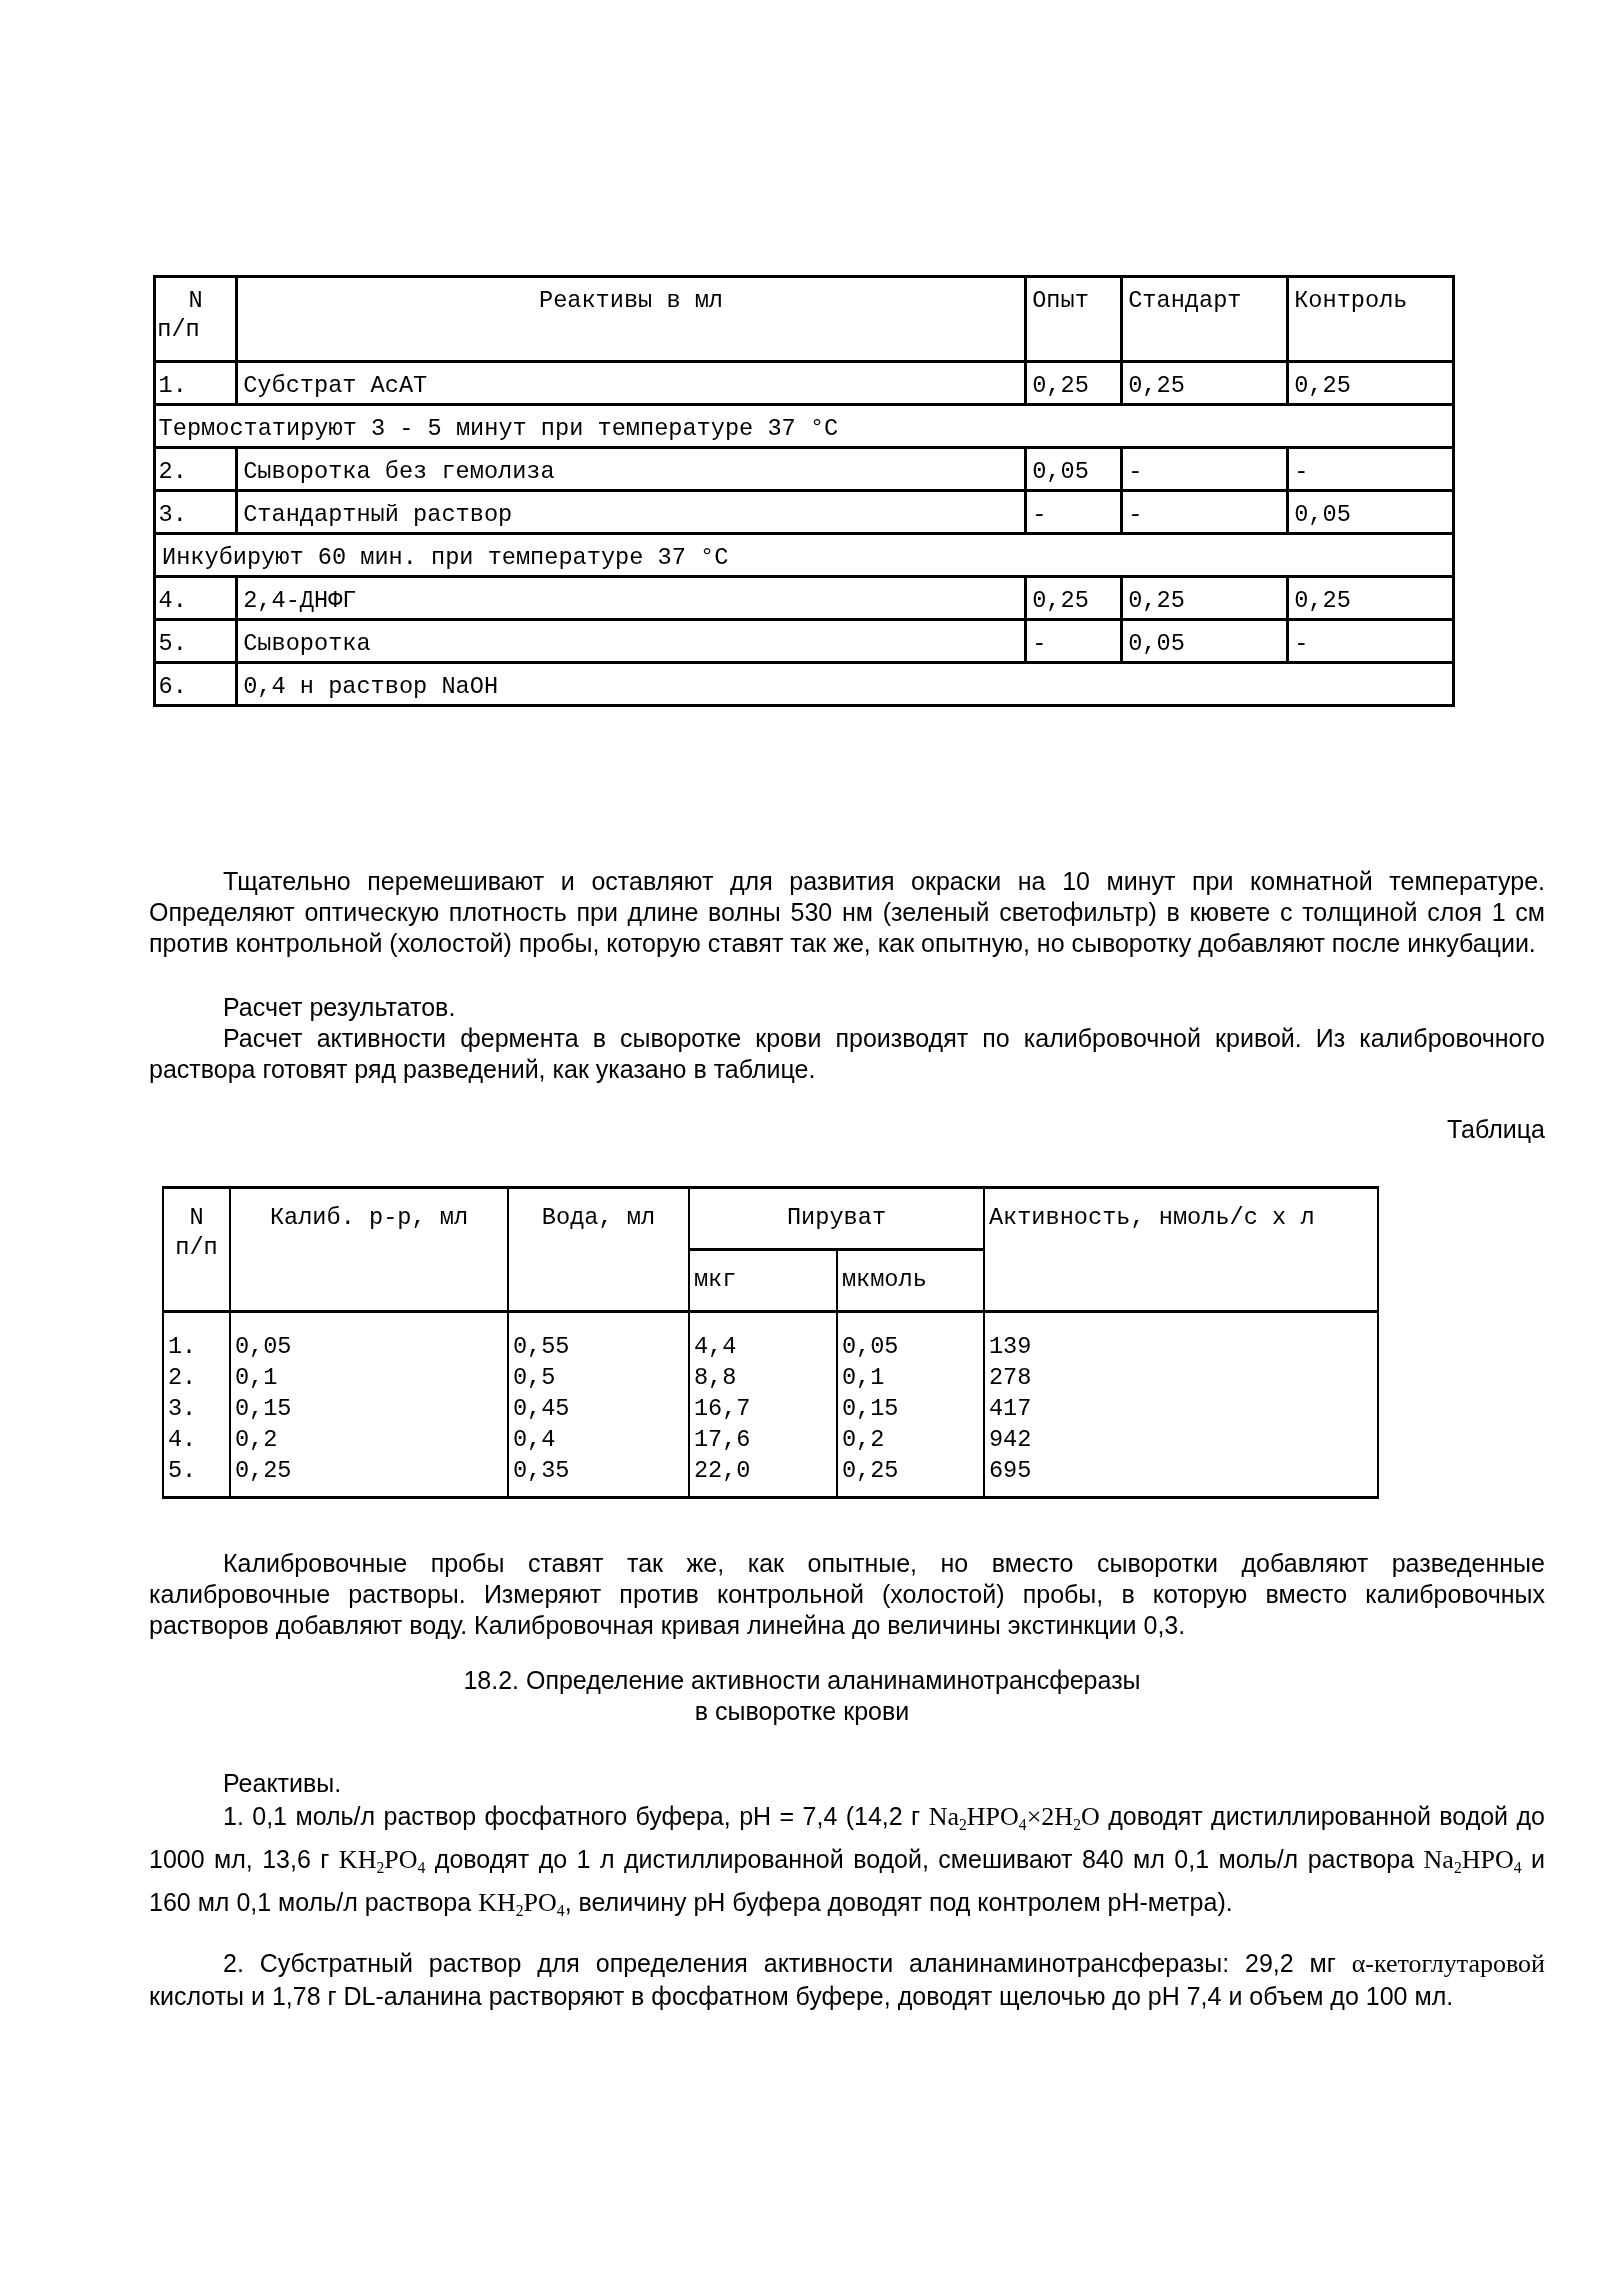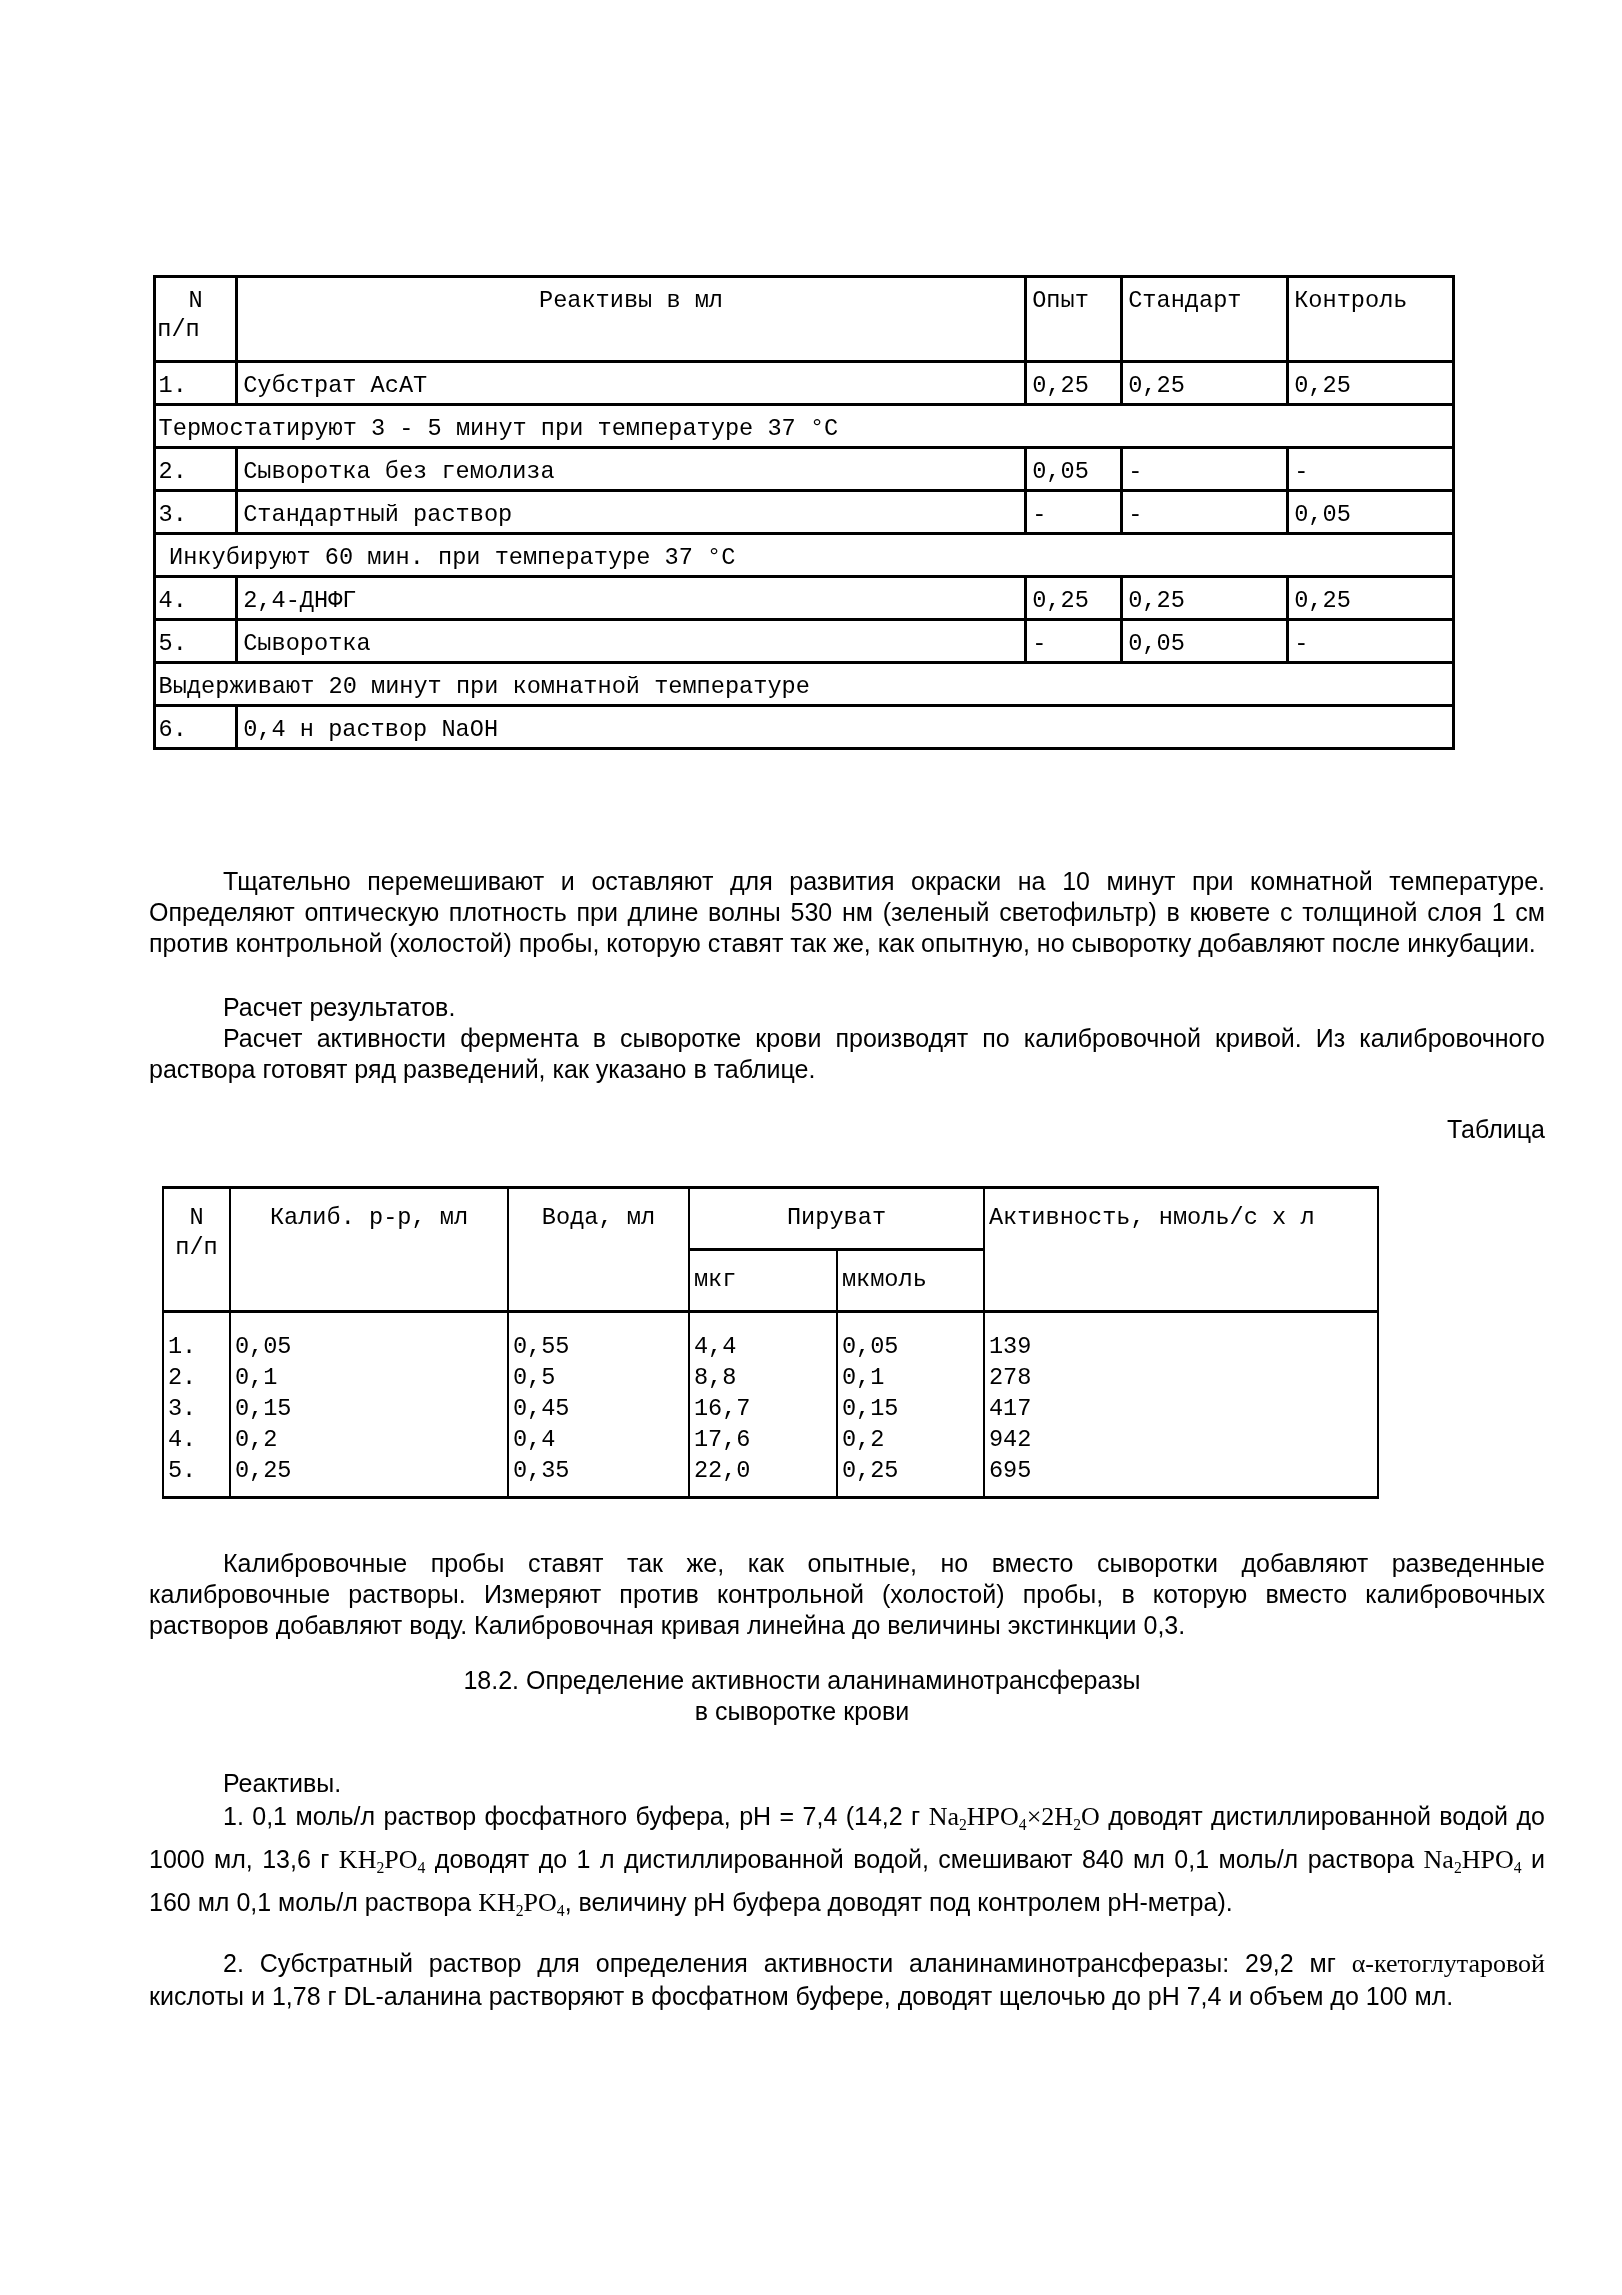--- a/index.html
+++ b/index.html
@@ -71,38 +71,35 @@
         <td>-</td>
       </tr>
       <tr>
         <td style="padding-left: 2.6px;">3.</td>
         <td>Стандартный раствор</td>
         <td>-</td>
         <td>-</td>
         <td>0,05</td>
       </tr>
       <tr>
-        <td colspan="5" style="padding-left: 13px;">Инкубируют 60 мин. при температуре 37 °C</td>
+        <td colspan="5" style="padding-left: 6px;">Инкубируют 60 мин. при температуре 37 °C</td>
       </tr>
       <tr>
         <td style="padding-left: 2.6px;">4.</td>
         <td>2,4-ДНФГ</td>
         <td>0,25</td>
         <td>0,25</td>
         <td>0,25</td>
       </tr>
       <tr>
         <td style="padding-left: 2.6px;">5.</td>
         <td>Сыворотка</td>
         <td>-</td>
         <td>0,05</td>
         <td>-</td>
-      </tr>
-      <tr>
-        <td colspan="5" style="padding-left: 2.6px;">Выдерживают 20 минут при комнатной температуре</td>
       </tr>
       <tr>
         <td style="padding-left: 2.6px;">6.</td>
         <td colspan="4">0,4 н раствор NaOH</td>
       </tr>
     </tbody>
 </table>
 
 <p class="para sans indent" style="top:857px">Тщательно перемешивают и оставляют для развития окраски на 10 минут при комнатной температуре. Определяют оптическую плотность при длине волны 530 нм (зеленый светофильтр) в кювете с толщиной слоя 1 см против контрольной (холостой) пробы, которую ставят так же, как опытную, но сыворотку добавляют после инкубации.</p>
 <p class="para sans indent" style="top:983px">Расчет результатов.</p>

